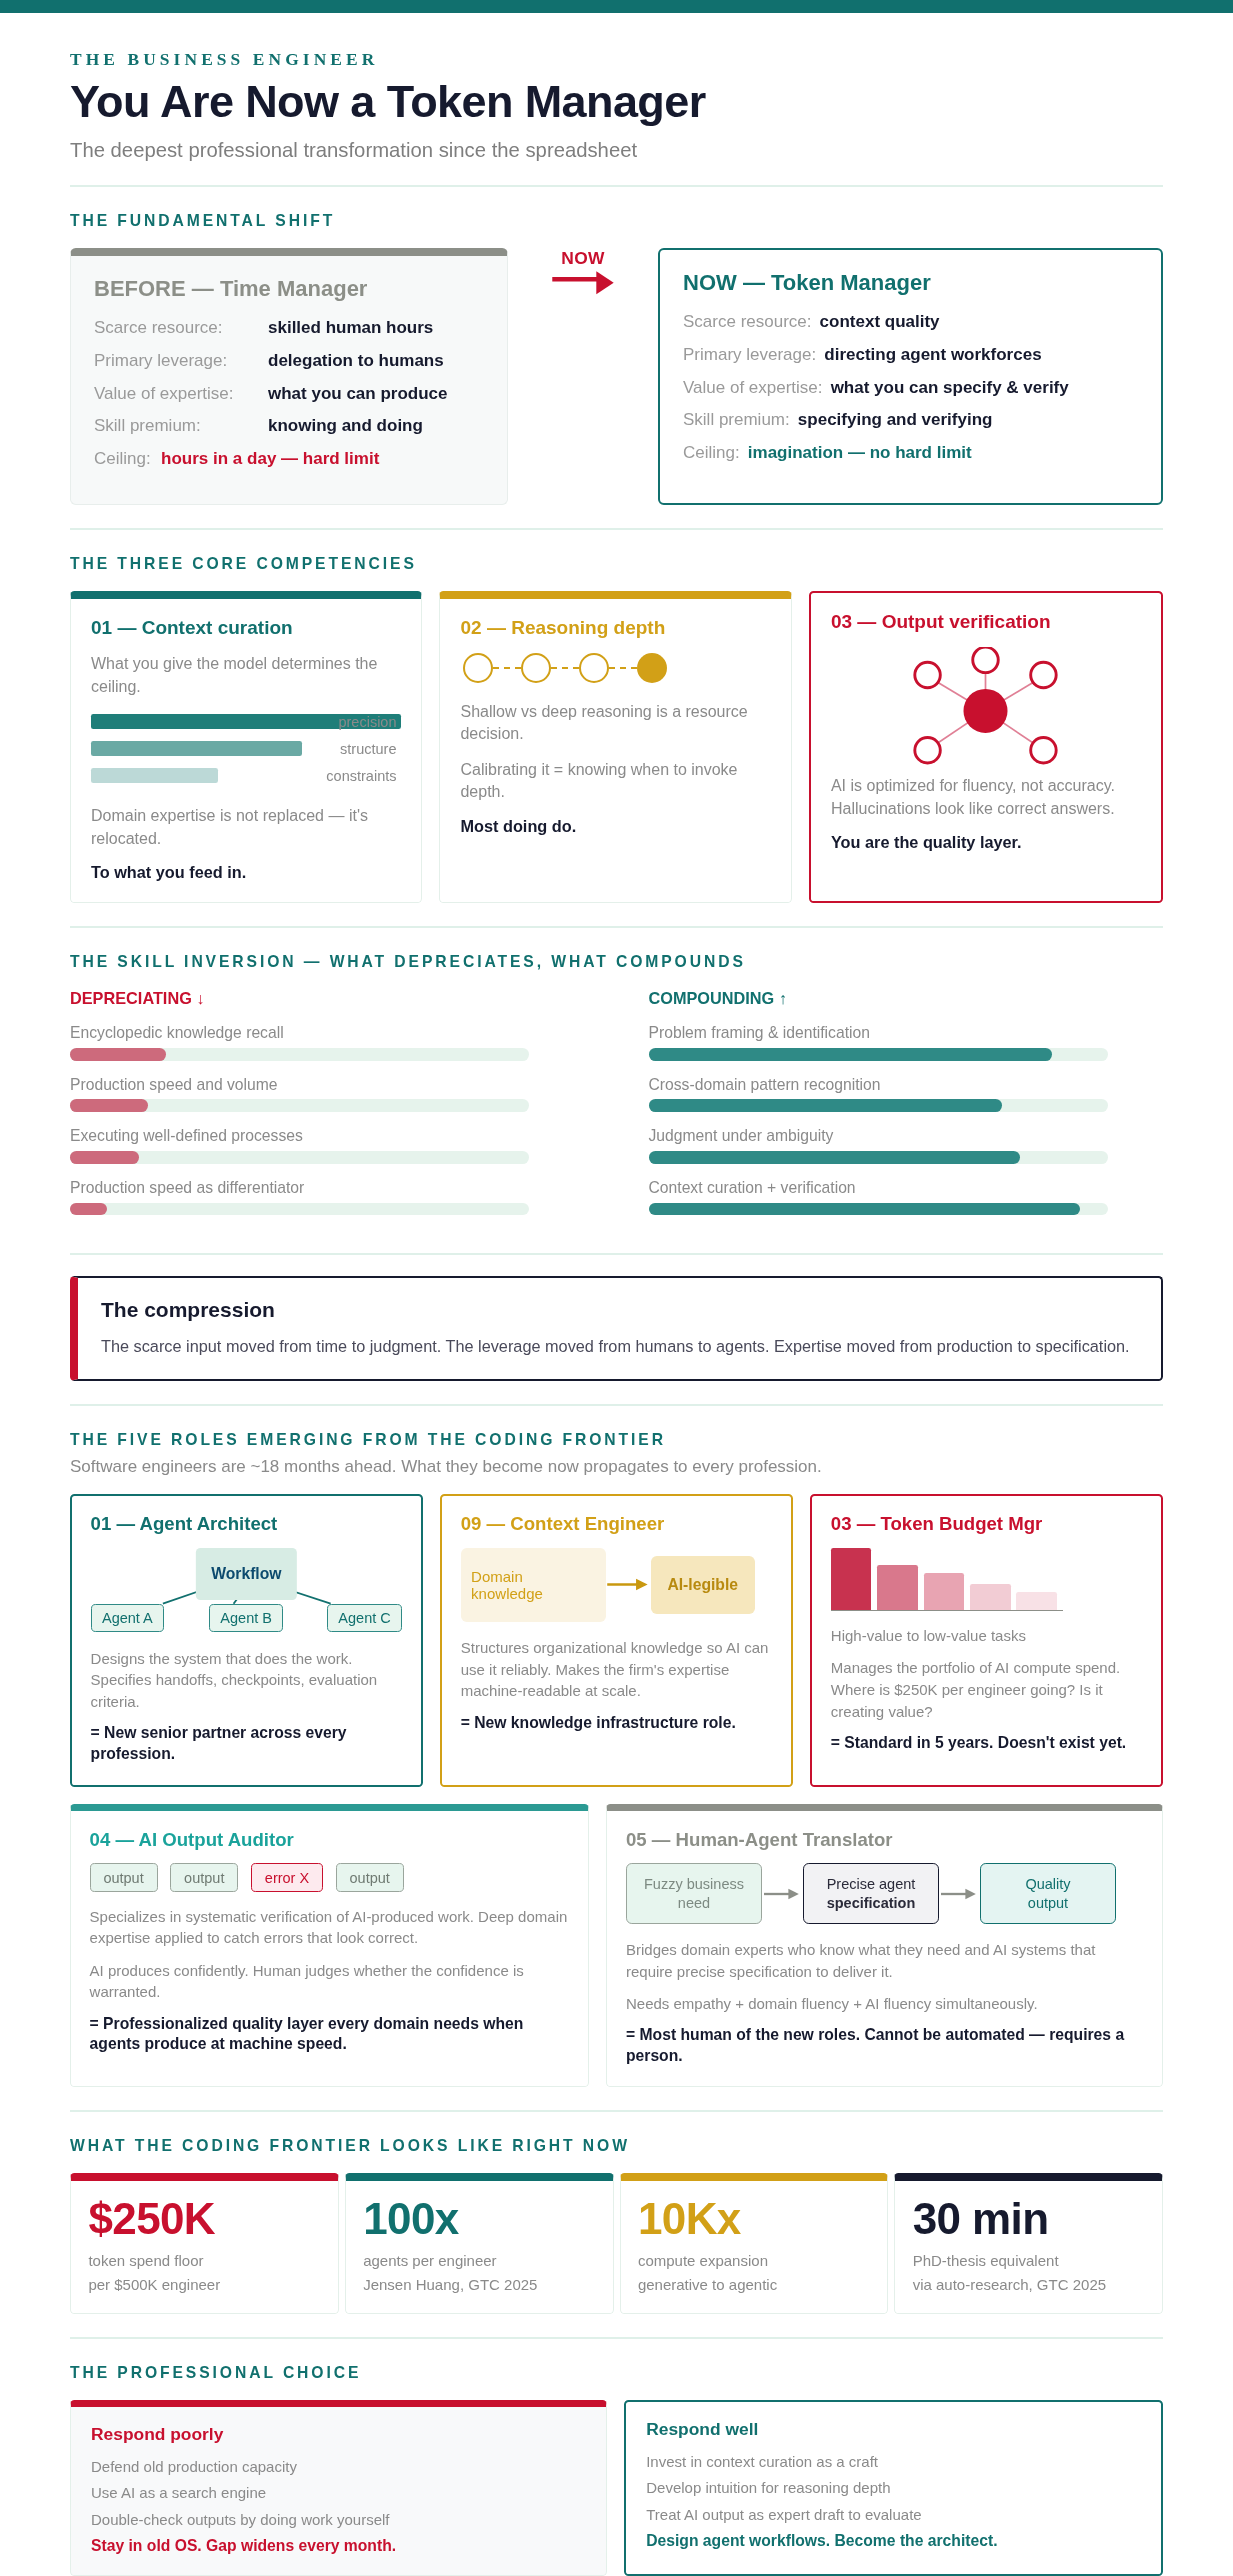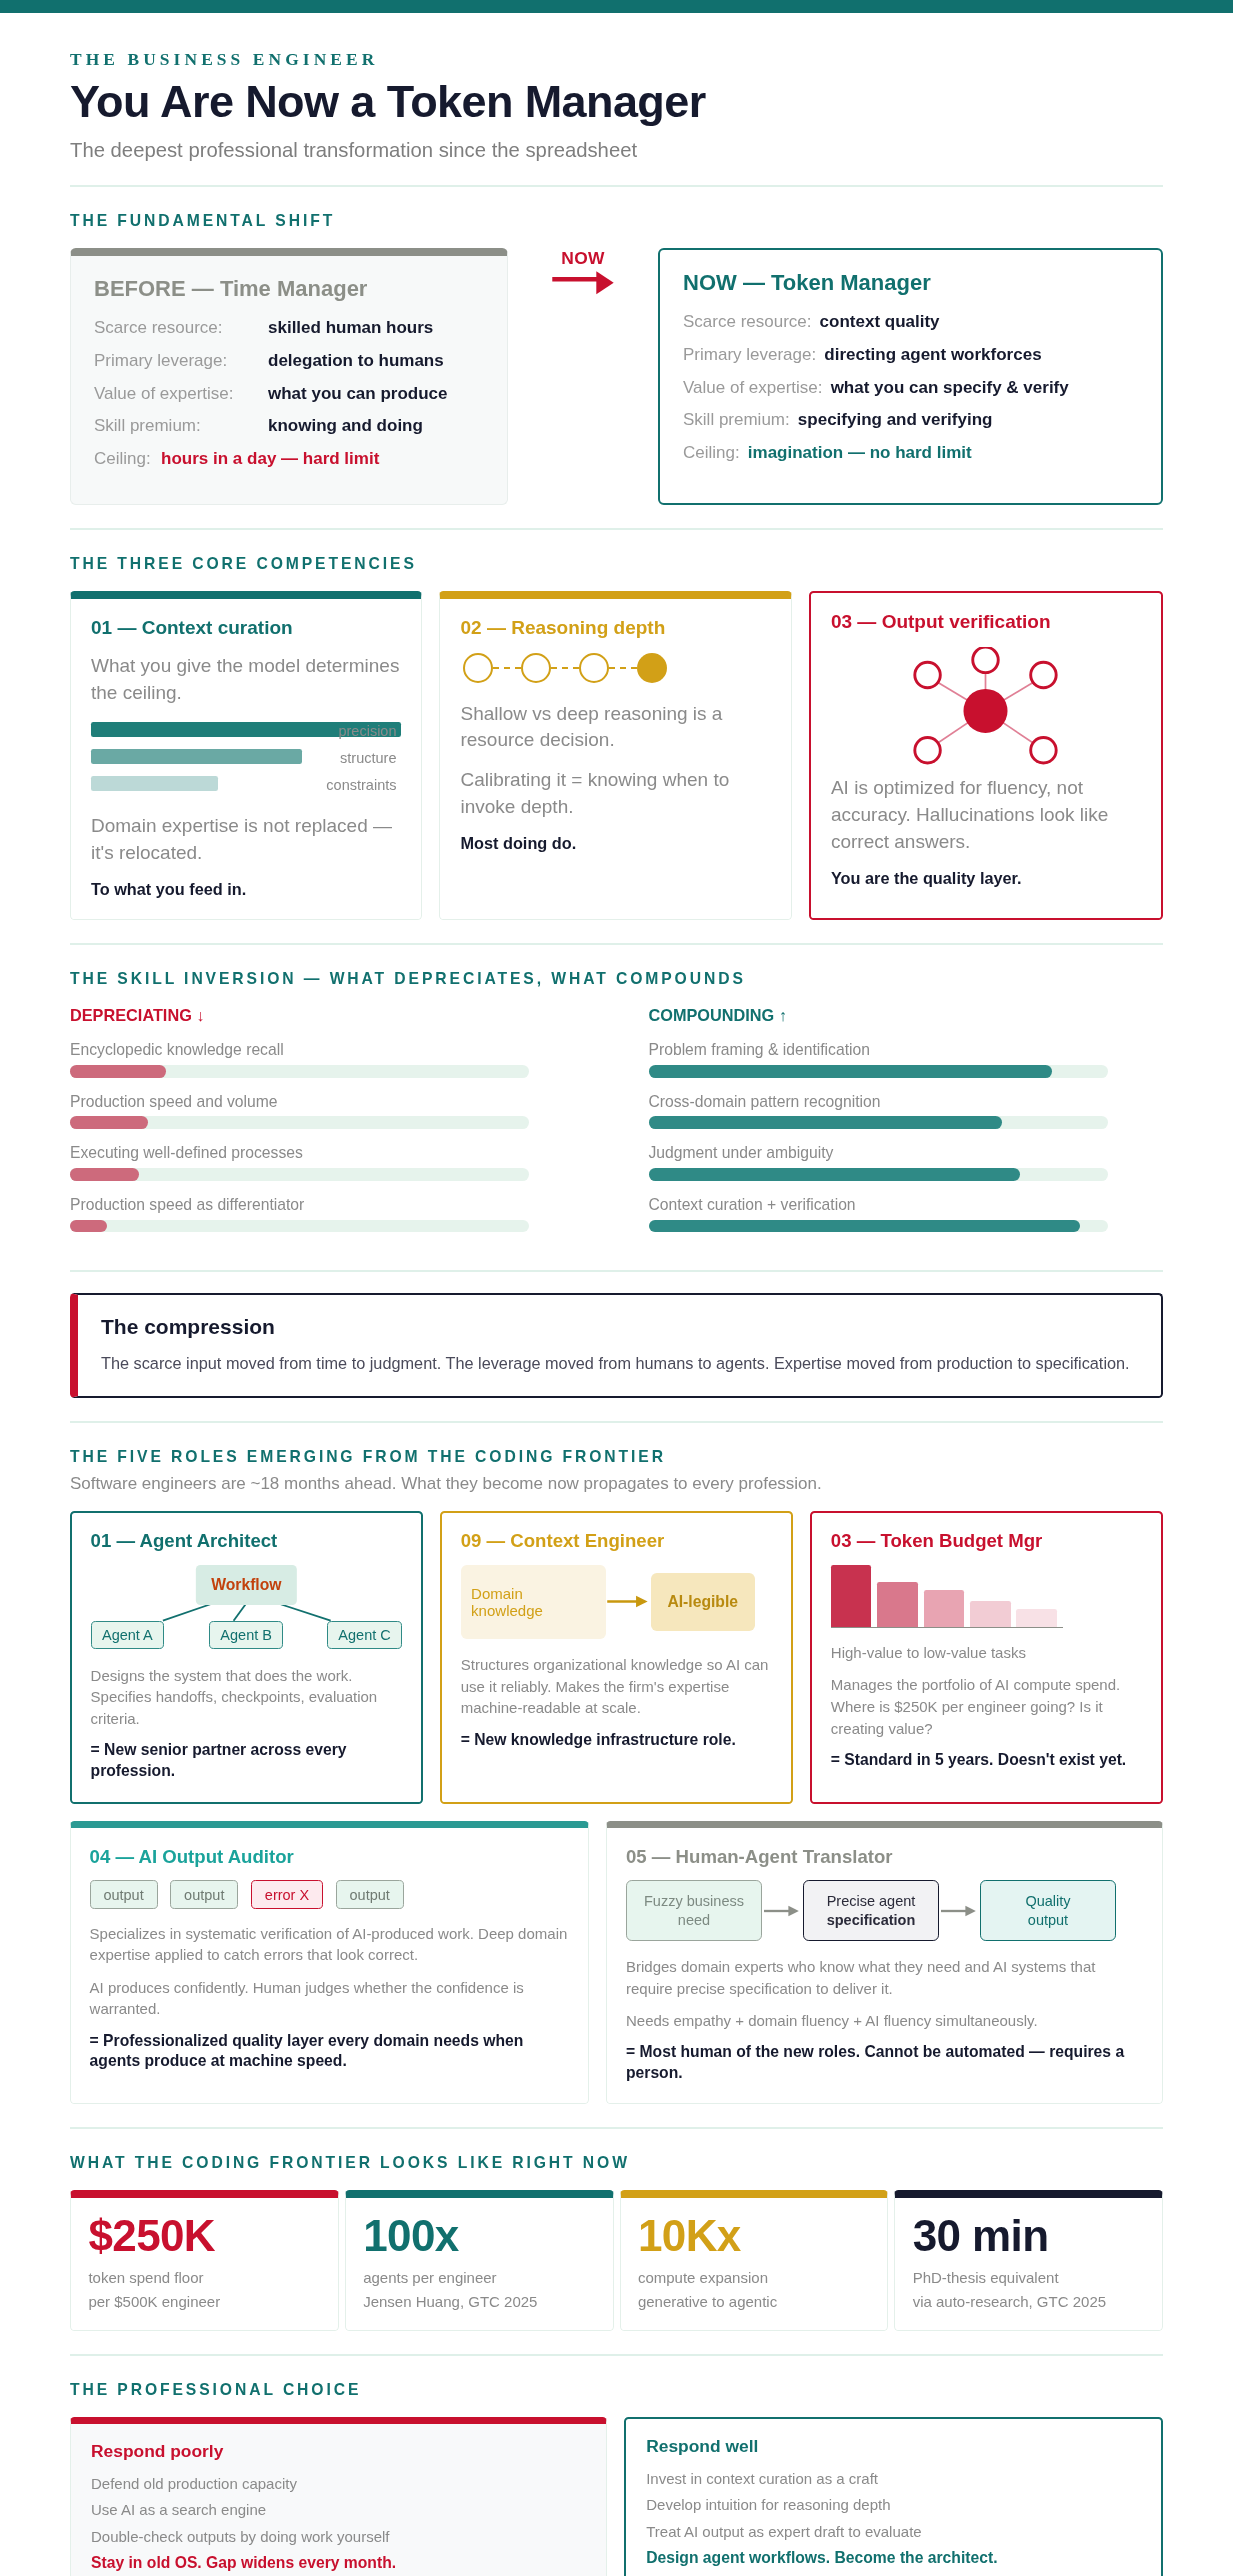--- a/index.html
+++ b/index.html
@@ -115,21 +115,21 @@
     min-height: 273px;
     position: relative;
   }
   .comp-card.teal { border-top: 8.1px solid #11706e; }
   .comp-card.gold { border-top: 8.1px solid #d2a017; }
   .comp-card.red  { border: 2.9px solid #c8102e; }
   .comp-title { font-size: 19px; font-weight: bold; margin-bottom: 14px; }
   .comp-title.teal { color: #11706e; }
   .comp-title.gold { color: #d2a017; }
   .comp-title.red  { color: #c8102e; }
-  .comp-p { font-size: 19px; color: #8a8a8a; line-height: 1.42; margin-bottom: 12.8px; }
+  .comp-p { font-size: 16px; color: #8a8a8a; line-height: 1.42; margin-bottom: 12.8px; }
   .comp-strong { font-size: 16.3px; font-weight: bold; color: #161a2e; }
 
   .ctxbars { margin: 15px 0 17.4px 0; position: relative; }
   .ctxbar-row { position: relative; height: 20px; margin-bottom: 7px; }
   .ctxbar { height: 15px; border-radius: 2.3px; }
   .ctxbar-label {
     position: absolute; right: 4.6px; top: 0.6px;
     font-size: 14.5px; color: #8a8a8a;
   }
 
@@ -190,22 +190,22 @@
   .role-title.red  { color: #c8102e; }
   .role-title.teal2 { color: #1aa39b; }
   .role-title.gray { color: #8c8f88; }
   .role-p { font-size: 15px; color: #8a8a8a; line-height: 1.45; margin-bottom: 10.4px; }
   .role-strong { font-size: 15.7px; font-weight: bold; color: #161a2e; line-height: 1.32; }
 
   
   .arch-diagram { position: relative; height: 87px; margin: 3.5px 0 12.8px 0; }
   .wf-box {
     position: absolute; left: 50%; transform: translateX(-50%); top: 0;
-    background: #d7ecE4; color: #c2410c; font-weight: bold; font-size: 15.7px;
-    padding: 11px 15px; border-radius: 4.6px;
+    background: #d7ecE4; color: #0c4a6e; font-weight: bold; font-size: 15.7px;
+    padding: 17px 15px; border-radius: 4.6px;
   }
   .agent-box {
     position: absolute; top: 56px;
     border: 1.2px solid #2f8a86; background: #e7f5ee; color: #11706e;
     font-size: 14.5px; padding: 5.2px 10.4px; border-radius: 4.6px;
   }
 
   
   .ctxeng { display: flex; align-items: center; margin: 2.3px 0 15px 0; }
   .ce-box1 { background: #faf3e2; color: #d2a017; font-size: 15px; padding: 20px 10.4px; border-radius: 5.8px; width: 145px; text-align: left; }

